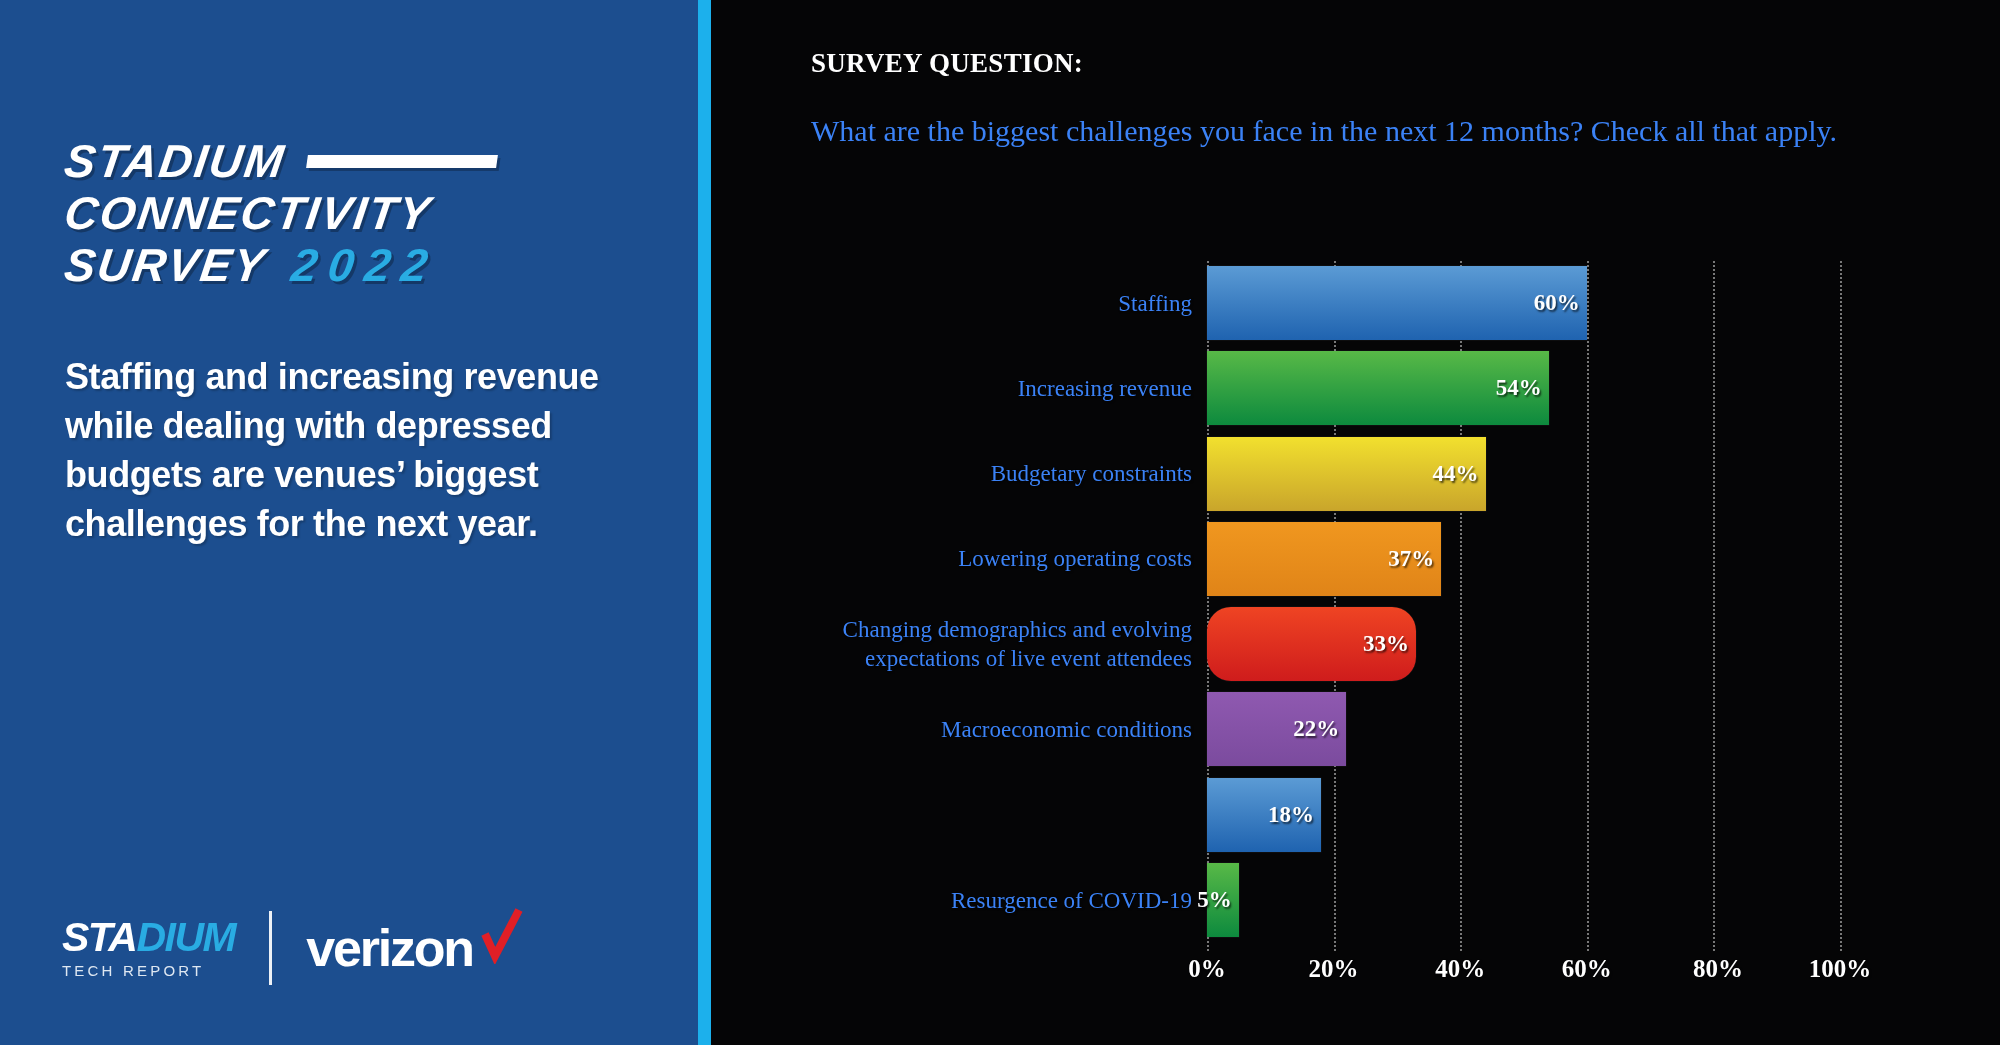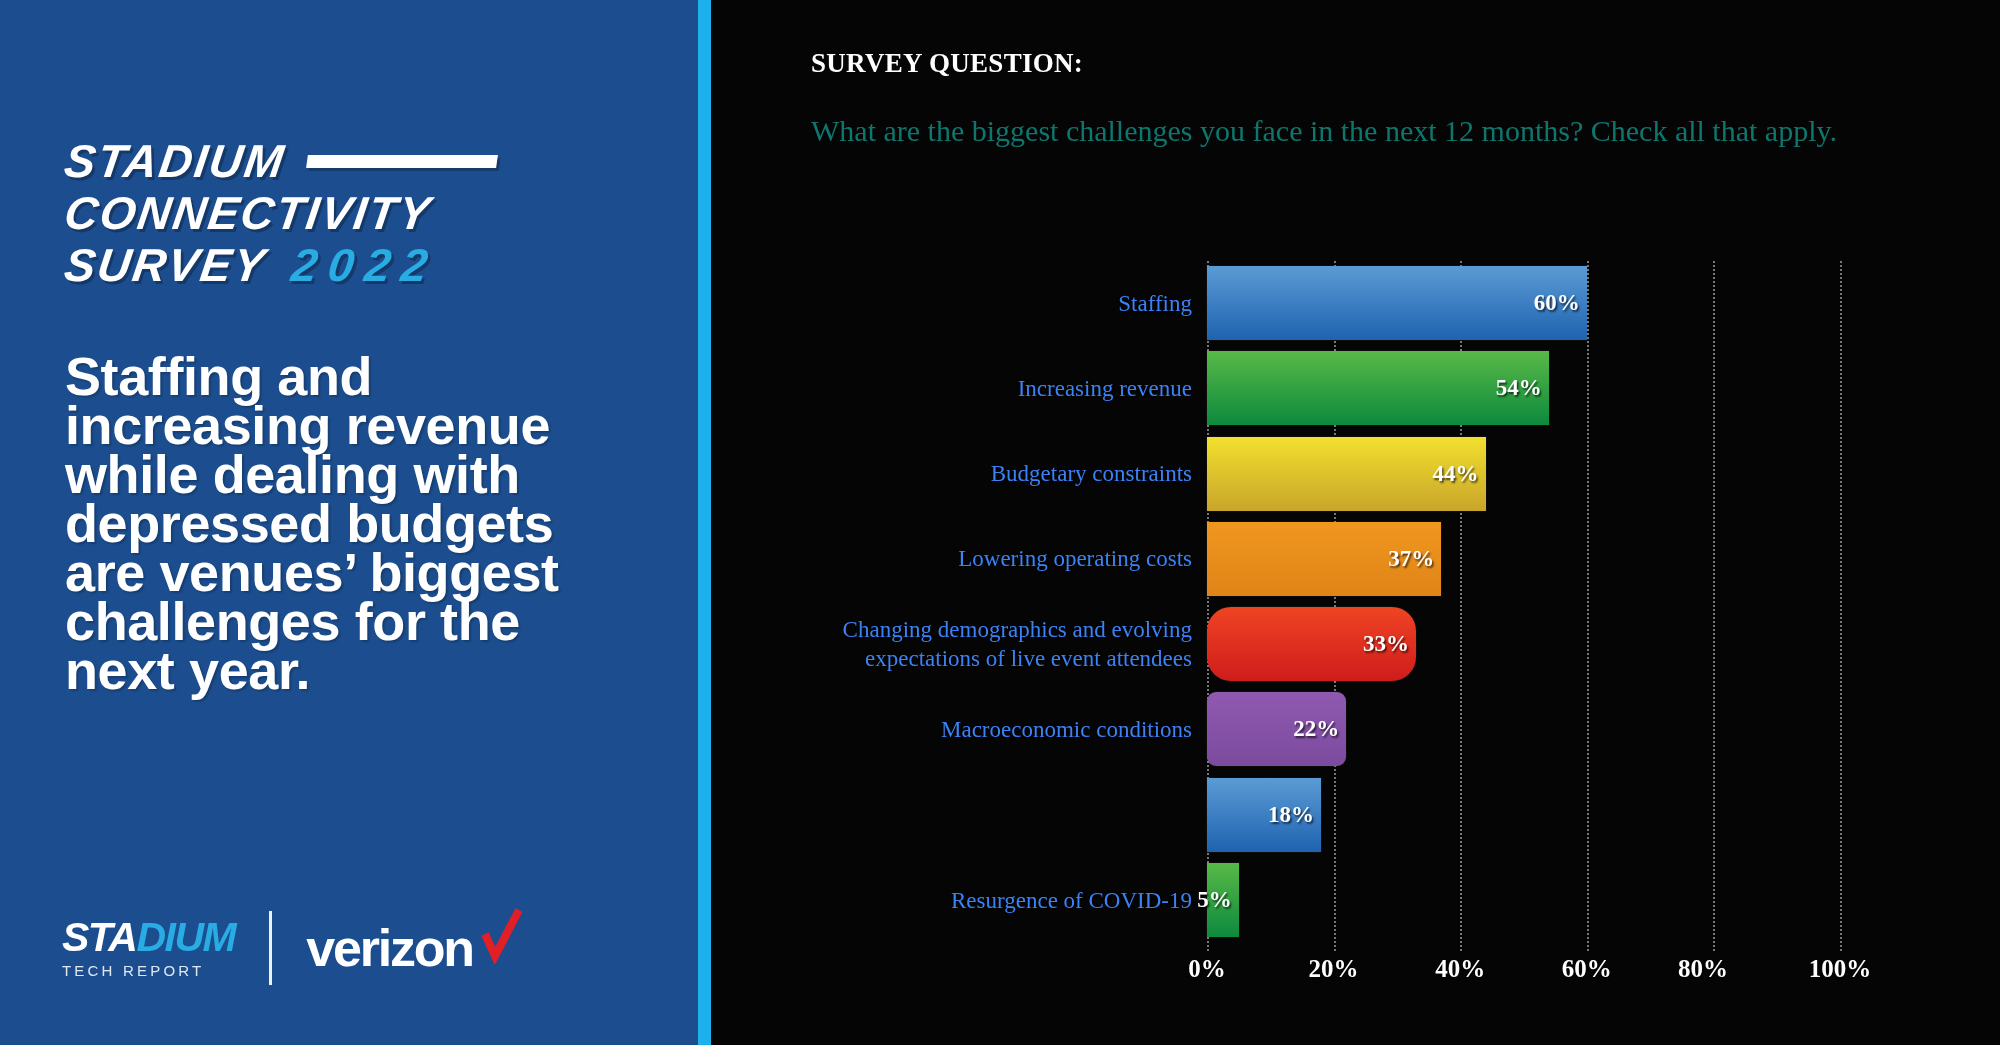--- a/index.html
+++ b/index.html
@@ -37,21 +37,21 @@
     box-shadow:3px 3px 0 rgba(0,0,0,0.25);
   }
   #brand-year{
     color:#29ace3; letter-spacing:11px; margin-left:26px;
     transform:skewX(-8deg); display:inline-block;
   }
 
   #headline{
     position:absolute; left:65px; top:352px; width:560px;
     color:#ffffff; font-weight:bold;
-    font-size:54px; line-height:49px; letter-spacing:-0.4px;
+    font-size:36px; line-height:49px; letter-spacing:-0.4px;
     text-shadow:2px 2px 2px rgba(0,0,0,0.22);
   }
 
   
   #footer-logos{
     position:absolute; left:62px; bottom:60px;
     display:flex; align-items:center; gap:34px;
   }
   #str-logo{ display:flex; flex-direction:column; }
   #str-word{
@@ -77,21 +77,21 @@
     position:absolute; left:711px; top:0; width:1496px; height:1045px;
     background:#050506;
     font-family:Liberation Serif, serif;
   }
   #survey-label{
     position:absolute; left:100px; top:48px;
     color:#ffffff; font-size:27px; font-weight:bold; letter-spacing:.3px;
   }
   #survey-question{
     position:absolute; left:100px; top:112px; width:1065px;
-    color:#0f766e; font-size:30px; line-height:38px;
+    color:#3b82f6; font-size:30px; line-height:38px;
   }
 
   
   #chart{
     position:absolute; left:0px; top:255px; width:1289px; height:720px;
   }
   #plot-area{
     position:absolute; left:496px; top:6px;
     width:633px; height:690px;
   }
@@ -214,40 +214,40 @@
             </div>
           </div>
           <div class="bar-row">
             <div class="cat-label">Changing demographics and evolving expectations of live event attendees</div>
             <div class="bar" style="width: 208.89px; background: linear-gradient(rgb(239, 68, 35) 0%, rgb(207, 28, 28) 100%); border-radius: 24px;">
               <span class="bar-value">33%</span>
             </div>
           </div>
           <div class="bar-row">
             <div class="cat-label">Macroeconomic conditions</div>
-            <div class="bar" style="width: 139.26px; background: linear-gradient(rgb(143, 89, 176) 0%, rgb(123, 75, 158) 100%); border-radius: 9px;">
+            <div class="bar" style="width: 139.26px; background: linear-gradient(rgb(143, 89, 176) 0%, rgb(123, 75, 158) 100%);">
               <span class="bar-value">22%</span>
             </div>
           </div>
           <div class="bar-row">
             <div class="bar" style="width: 113.94px; background: linear-gradient(rgb(91, 155, 213) 0%, rgb(31, 99, 176) 100%);">
               <span class="bar-value">18%</span>
             </div>
           </div>
           <div class="bar-row">
             <div class="cat-label">Resurgence of COVID-19</div>
             <div class="bar" style="width: 31.65px; background: linear-gradient(rgb(88, 185, 71) 0%, rgb(13, 138, 62) 100%);">
               <span class="bar-value">5%</span>
             </div>
           </div>
         </div>
       <div id="x-axis">
           <div class="x-tick" style="left: 0px;">0%</div>
           <div class="x-tick" style="left: 126.6px;">20%</div>
           <div class="x-tick" style="left: 253.2px;">40%</div>
           <div class="x-tick" style="left: 379.8px;">60%</div>
-          <div class="x-tick" style="left: 496px; text-align: right;">80%</div>
+          <div class="x-tick" style="left: 511px; text-align: right;">80%</div>
           <div class="x-tick" style="left: 633px;">100%</div>
         </div>
     </div>
 
   </div>
 </div>
 
 </body></html>

